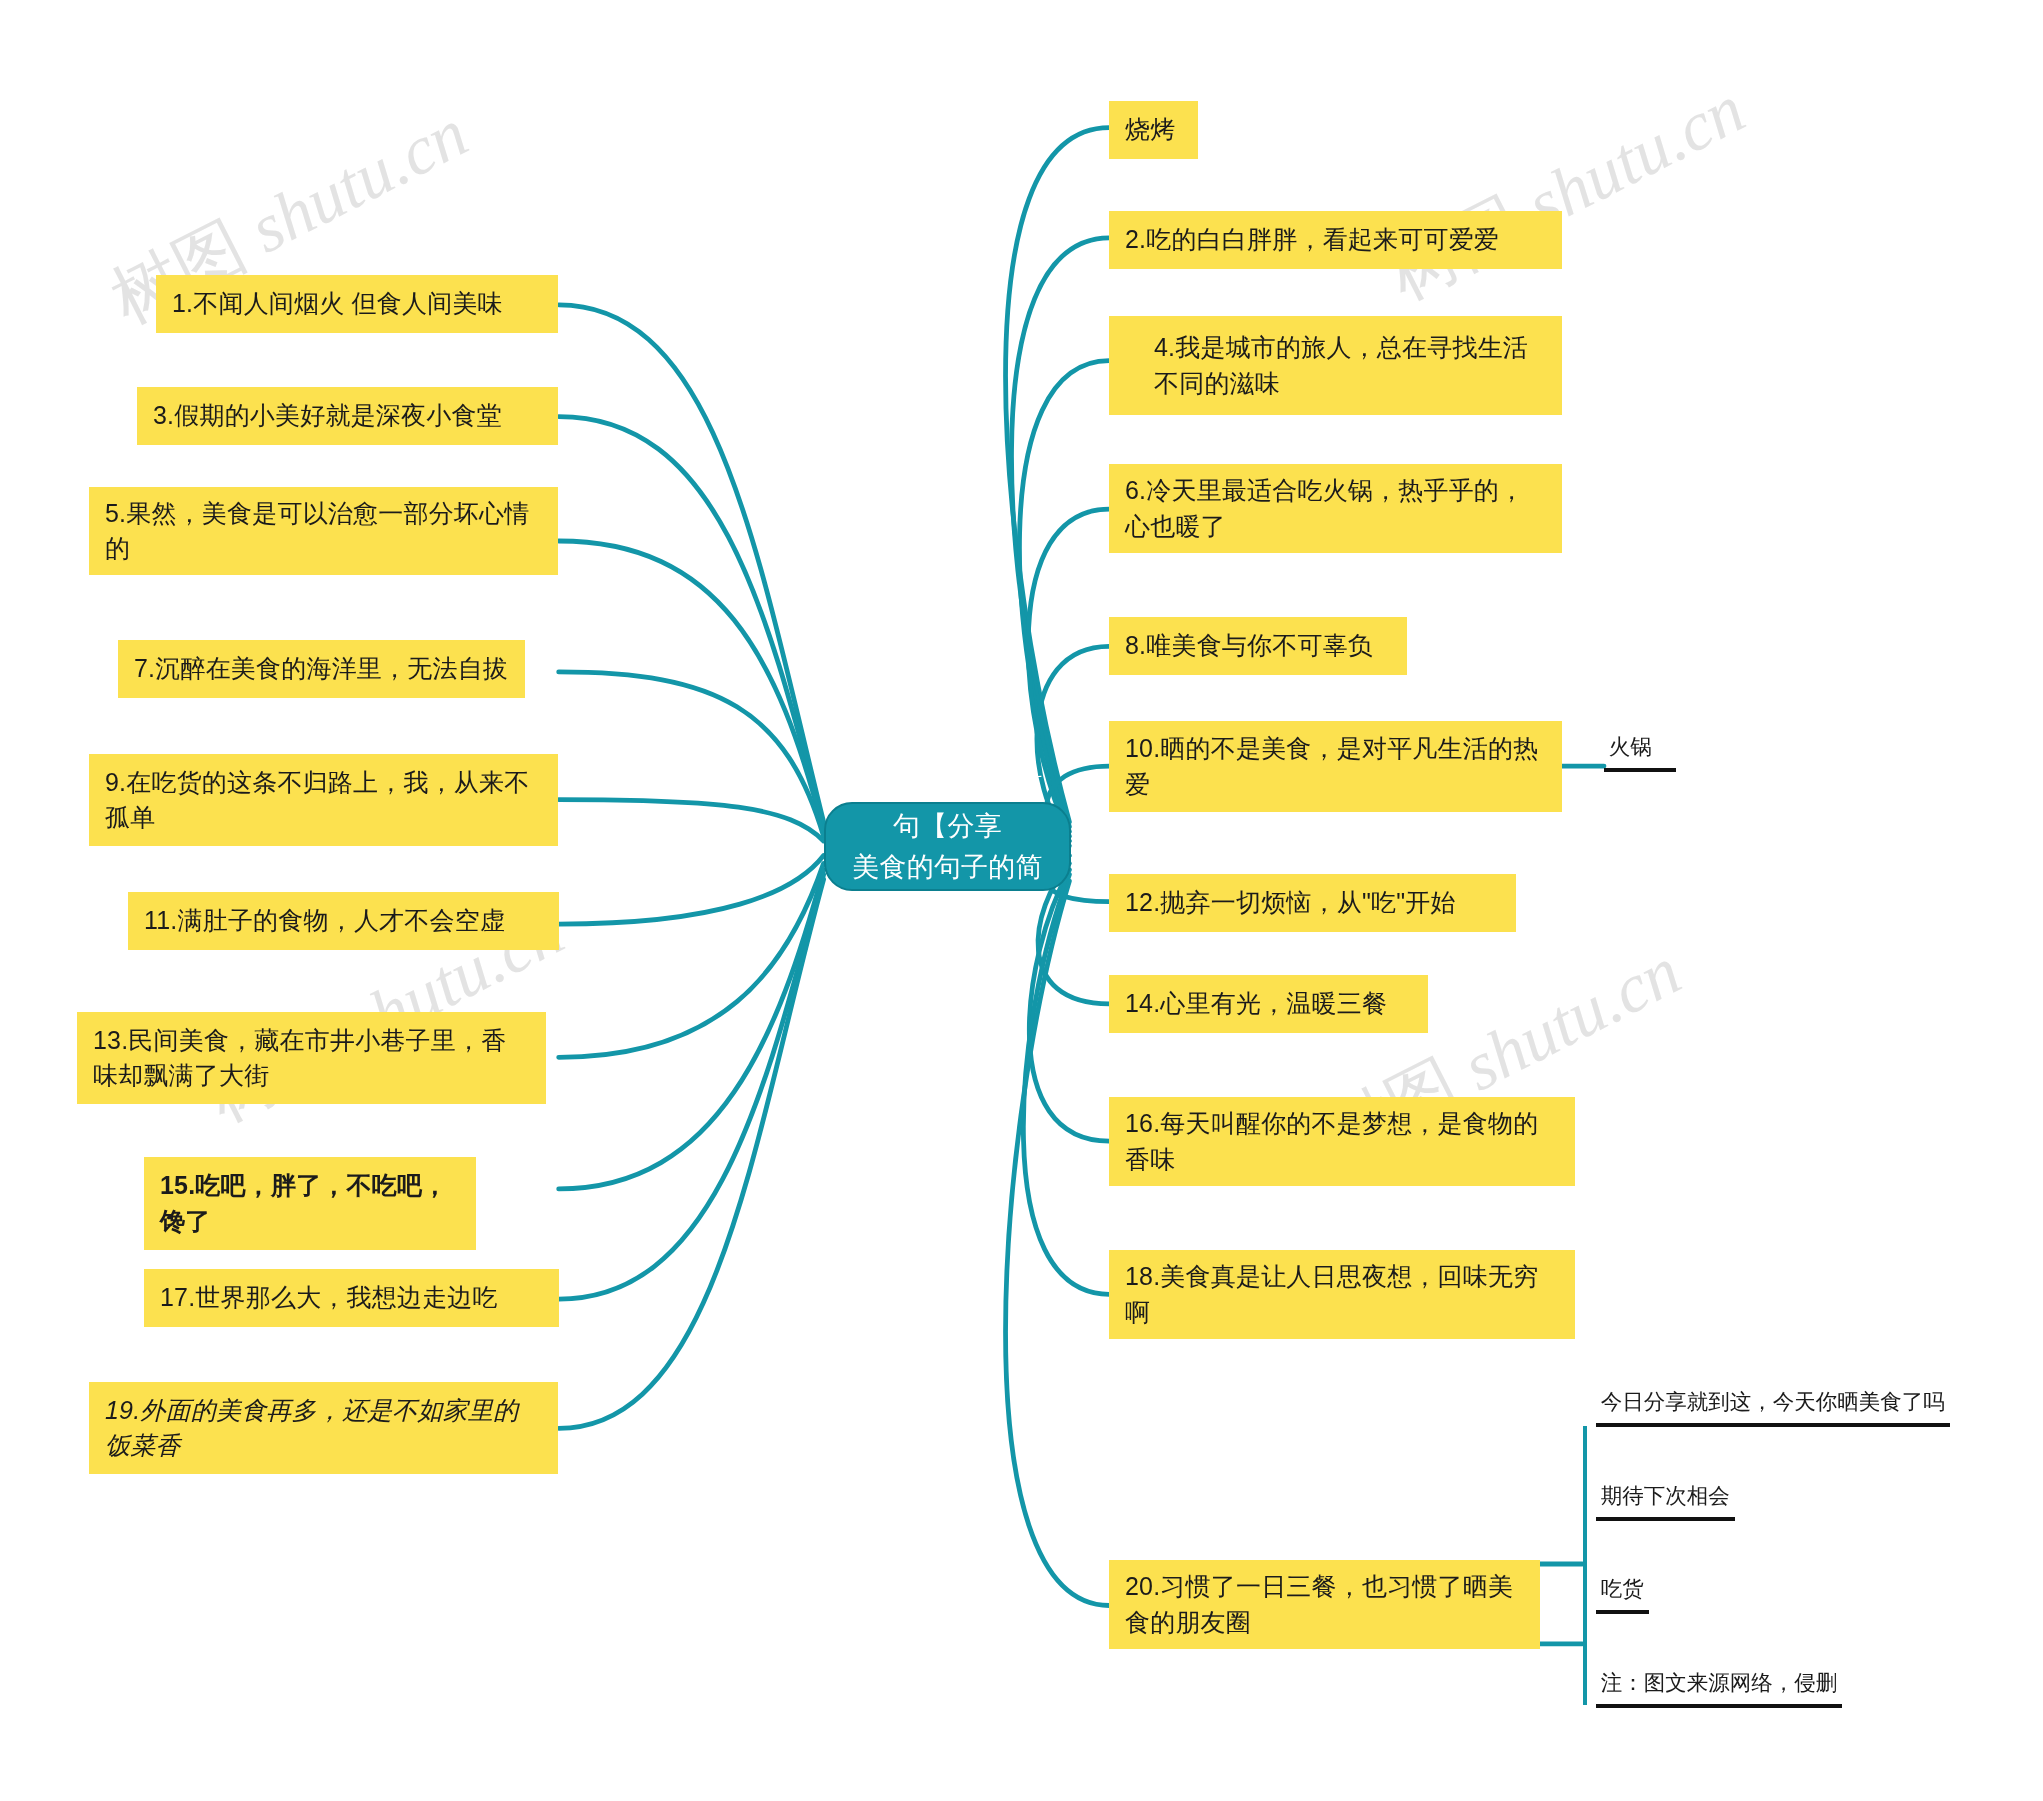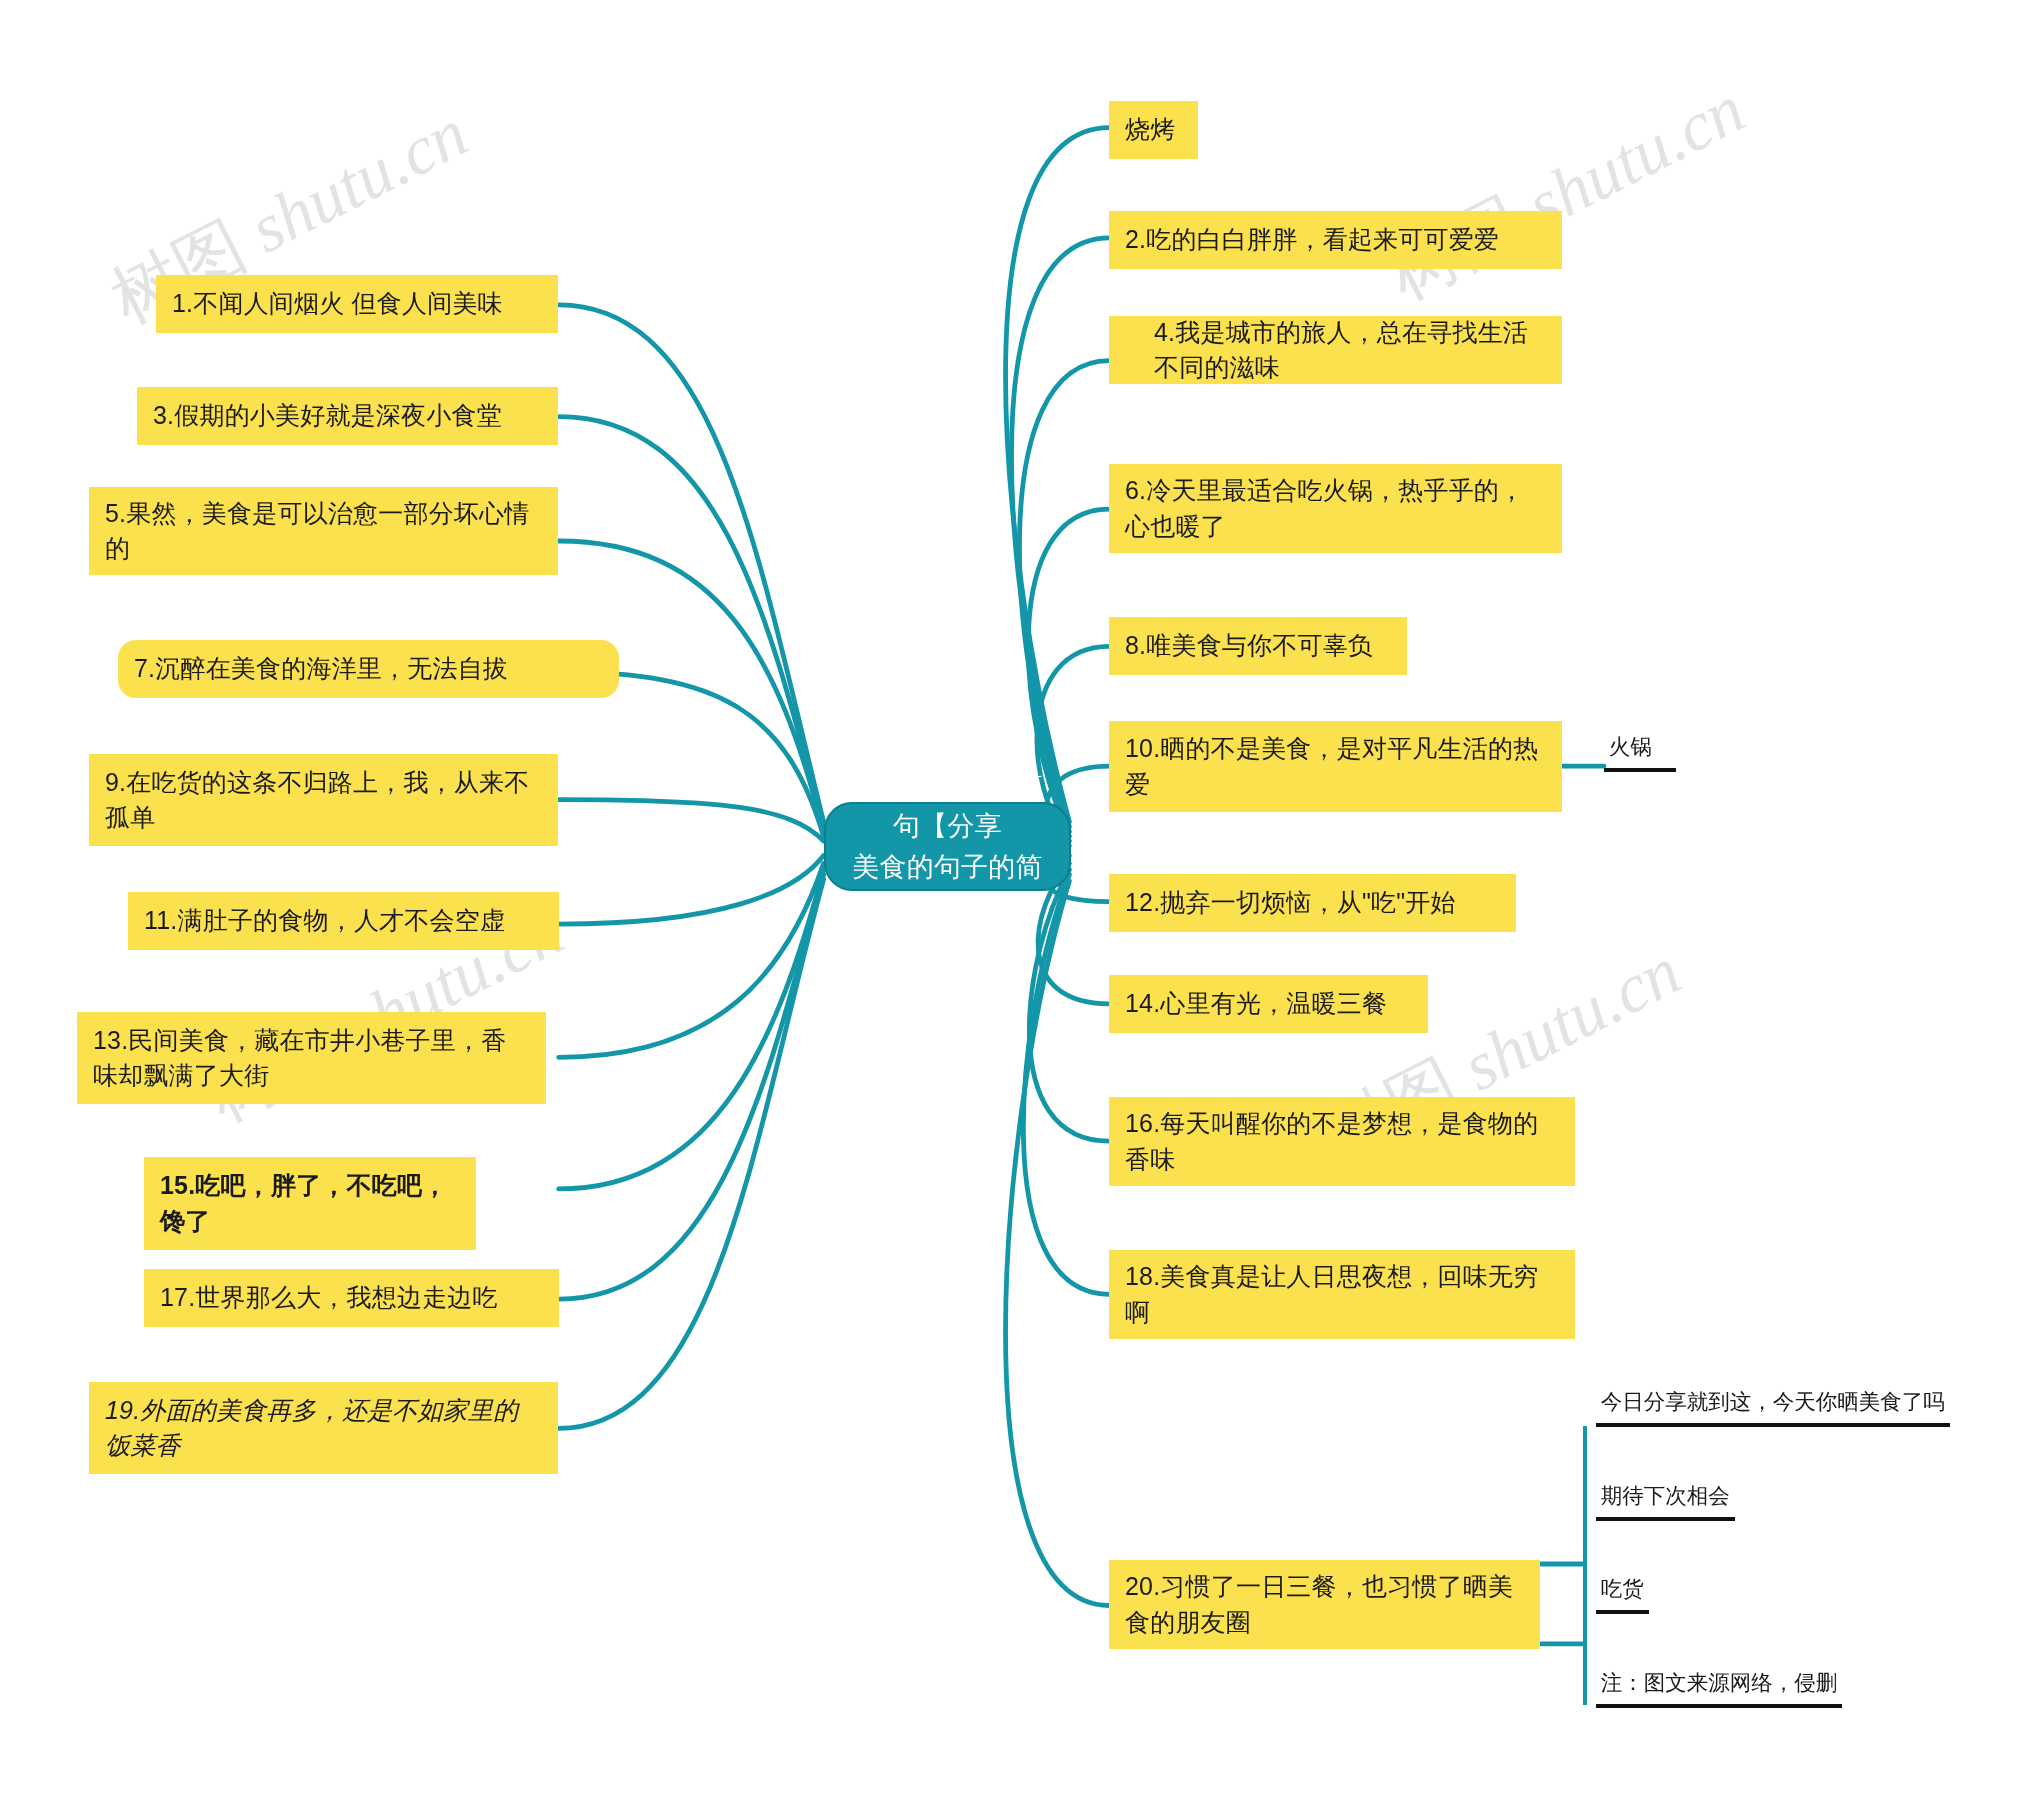--- a/index.html
+++ b/index.html
@@ -130,21 +130,21 @@
   </div>
 
   <div class="node" style="left:137px; top:387px; width:421px;">
     <span class="txt">3.假期的小美好就是深夜小食堂</span>
   </div>
 
   <div class="node" style="left:89px; top:487px; width:469px; height:88px;">
     <span class="txt">5.果然，美食是可以治愈一部分坏心情的</span>
   </div>
 
-  <div class="node" style="left:118px; top:640px; width:501px;border-radius:18px;">
+  <div class="node" style="left:118px; top:640px; width:407px;">
     <span class="txt">7.沉醉在美食的海洋里，无法自拔</span>
   </div>
 
   <div class="node" style="left:89px; top:754px; width:469px; height:92px;">
     <span class="txt">9.在吃货的这条不归路上，我，从来不孤单</span>
   </div>
 
   <div class="node" style="left:128px; top:892px; width:431px;">
     <span class="txt">11.满肚子的食物，人才不会空虚</span>
   </div>
@@ -173,21 +173,21 @@
   </div>
 
   <div class="node" style="left:1109px; top:101px; width:89px;">
     <span class="txt">烧烤</span>
   </div>
 
   <div class="node" style="left:1109px; top:211px; width:453px;">
     <span class="txt">2.吃的白白胖胖，看起来可可爱爱</span>
   </div>
 
-  <div class="node" style="left:1109px; top:316px; width:453px; height:68px;padding-left:45px;">
+  <div class="node" style="left:1109px; top:316px; width:453px; height:99px;padding-left:45px;">
     <span class="txt">4.我是城市的旅人，总在寻找生活不同的滋味</span>
   </div>
 
   <div class="node" style="left:1109px; top:464px; width:453px; height:89px;">
     <span class="txt">6.冷天里最适合吃火锅，热乎乎的，心也暖了</span>
   </div>
 
   <div class="node" style="left:1109px; top:617px; width:298px;">
     <span class="txt">8.唯美食与你不可辜负</span>
   </div>

